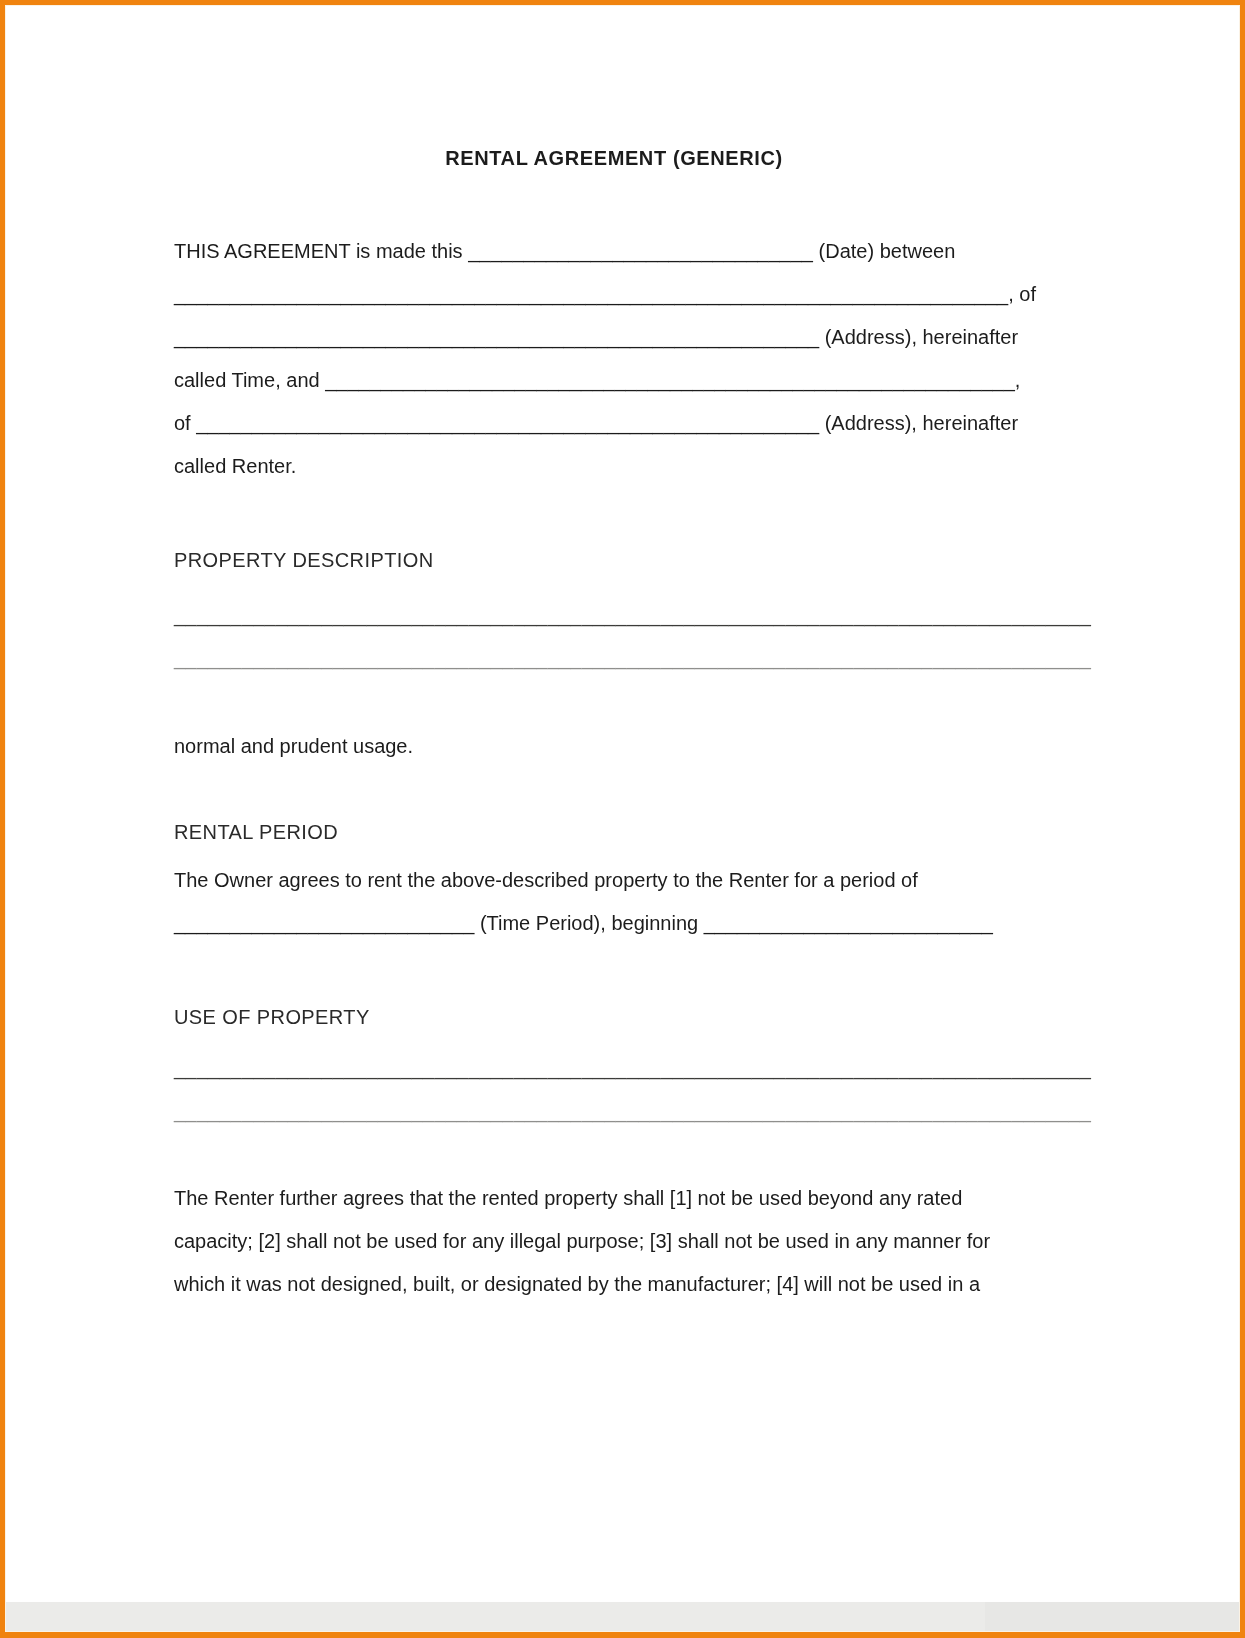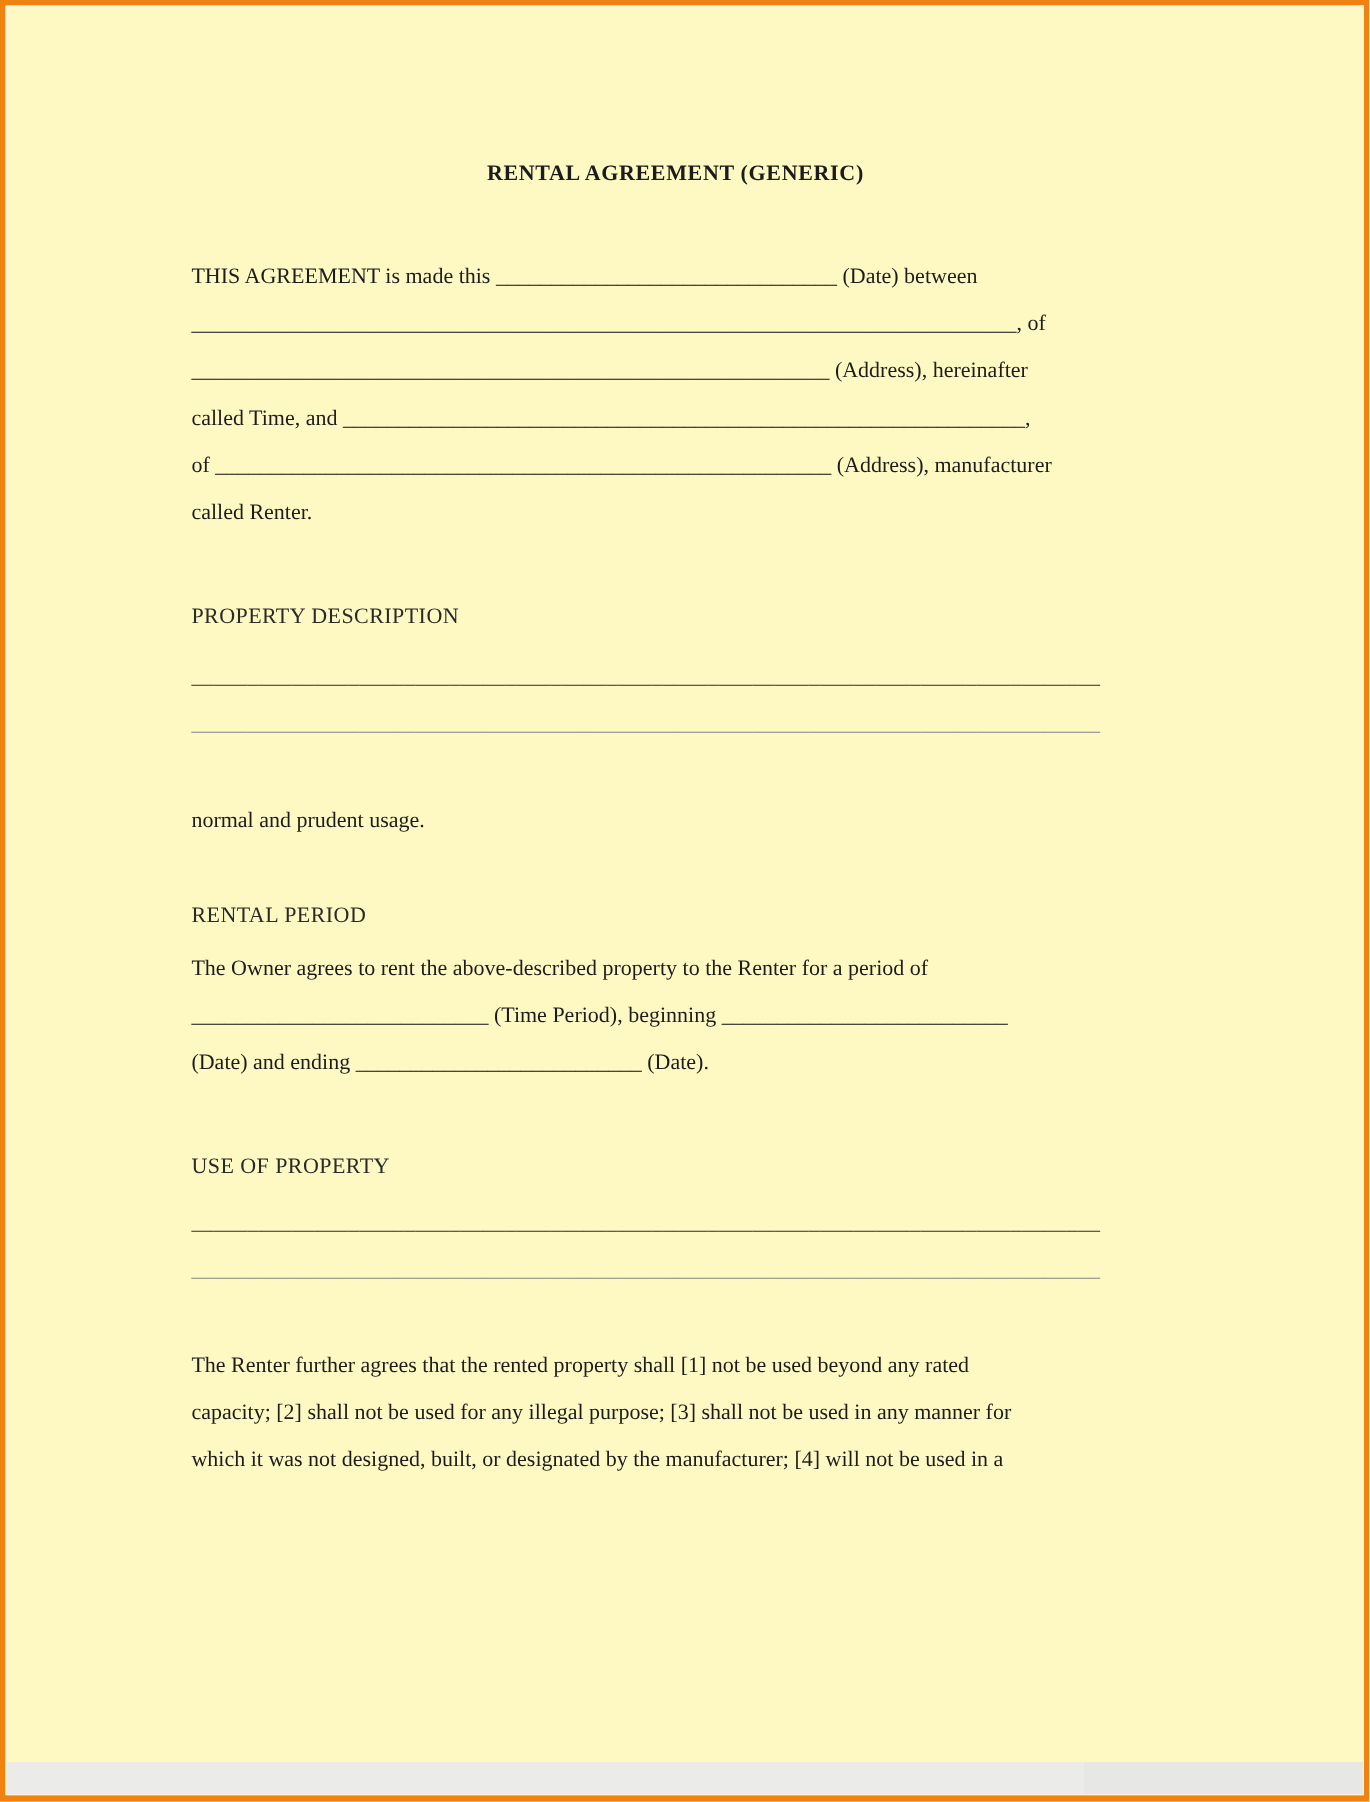--- a/index.html
+++ b/index.html
@@ -8,24 +8,24 @@
     width: 1245px;
     height: 1638px;
     background: #F0830F;
     padding: 5px 5px 6px 5px;
   }
   .page {
     box-sizing: border-box;
     position: relative;
     width: 100%;
     height: 100%;
-    background: #fef9c3;
+    background: #ffffff;
     border: 1px solid #FBF2E4;
     overflow: hidden;
-    font-family: Liberation Serif, serif;
+    font-family: Liberation Sans, sans-serif;
     color: #1C1C1C;
   }
   .doc {
     width: 822px;
     margin-left: 168px;
     font-size: 20px;
     line-height: 43px;
   }
   .line { white-space: nowrap; }
   .title {
@@ -64,41 +64,40 @@
   <div class="page">
     <div class="doc">
 
       <div class="title">RENTAL AGREEMENT (GENERIC)</div>
 
       <div class="intro">
         <div class="line">THIS AGREEMENT is made this _______________________________ (Date) between</div>
         <div class="line">___________________________________________________________________________, of</div>
         <div class="line">__________________________________________________________ (Address), hereinafter</div>
         <div class="line">called Time, and ______________________________________________________________,</div>
-        <div class="line">of ________________________________________________________ (Address), manufacturer</div>
+        <div class="line">of ________________________________________________________ (Address), hereinafter</div>
         <div class="line">called Renter.</div>
       </div>
 
       <div class="heading heading-1">PROPERTY DESCRIPTION</div>
 
       <div class="blanks-a">
         <div class="line blank-line">_________________________________________________________________________________</div>
         <div class="line blank-line second">_________________________________________________________________________________</div>
       </div>
 
       <div class="warranty">
         <div class="line">normal and prudent usage.</div>
       </div>
 
       <div class="heading heading-2">RENTAL PERIOD</div>
 
       <div class="rental">
         <div class="line">The Owner agrees to rent the above-described property to the Renter for a period of</div>
         <div class="line">___________________________ (Time Period), beginning __________________________</div>
-        <div class="line">(Date) and ending __________________________ (Date).</div>
       </div>
 
       <div class="heading heading-3">USE OF PROPERTY</div>
 
       <div class="blanks-b">
         <div class="line blank-line">_________________________________________________________________________________</div>
         <div class="line blank-line second">_________________________________________________________________________________</div>
       </div>
 
       <div class="terms">

